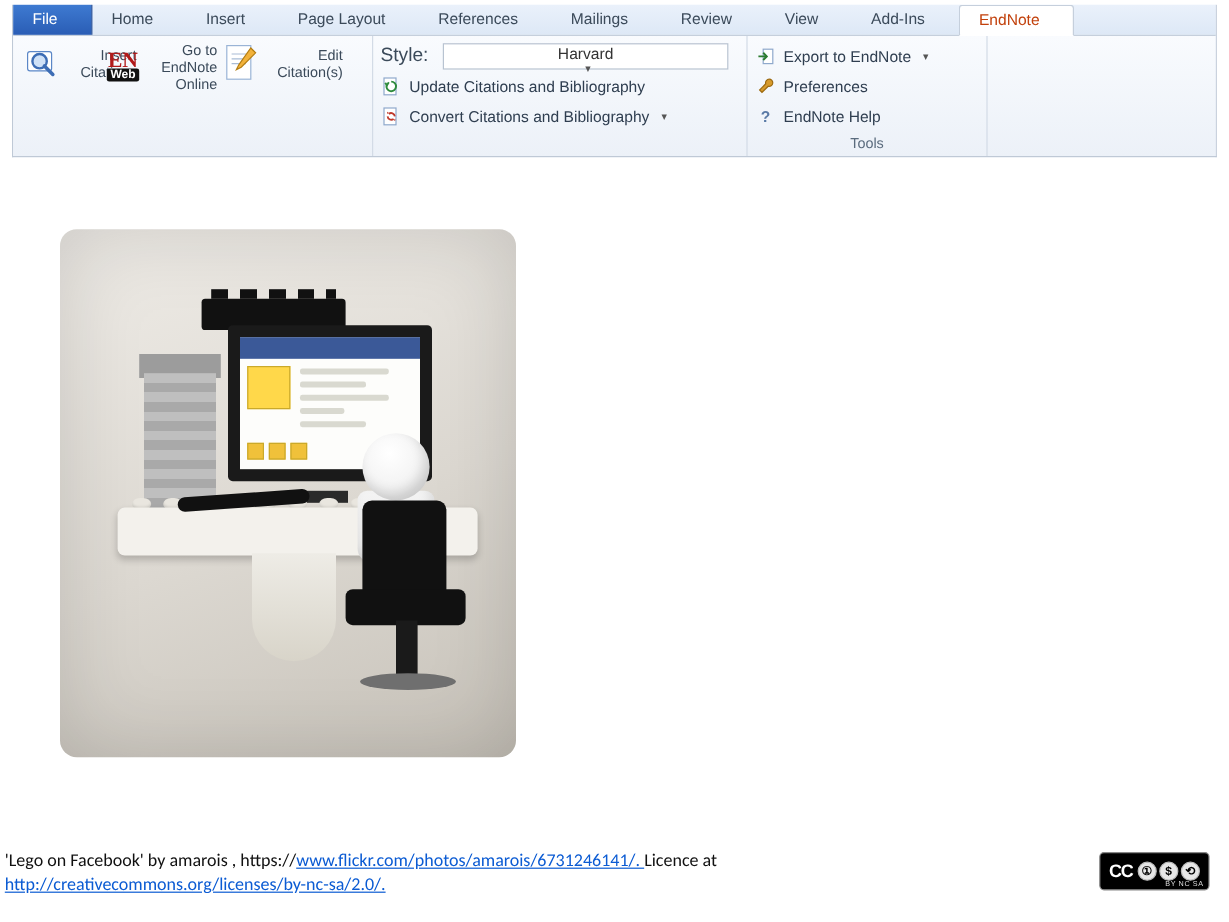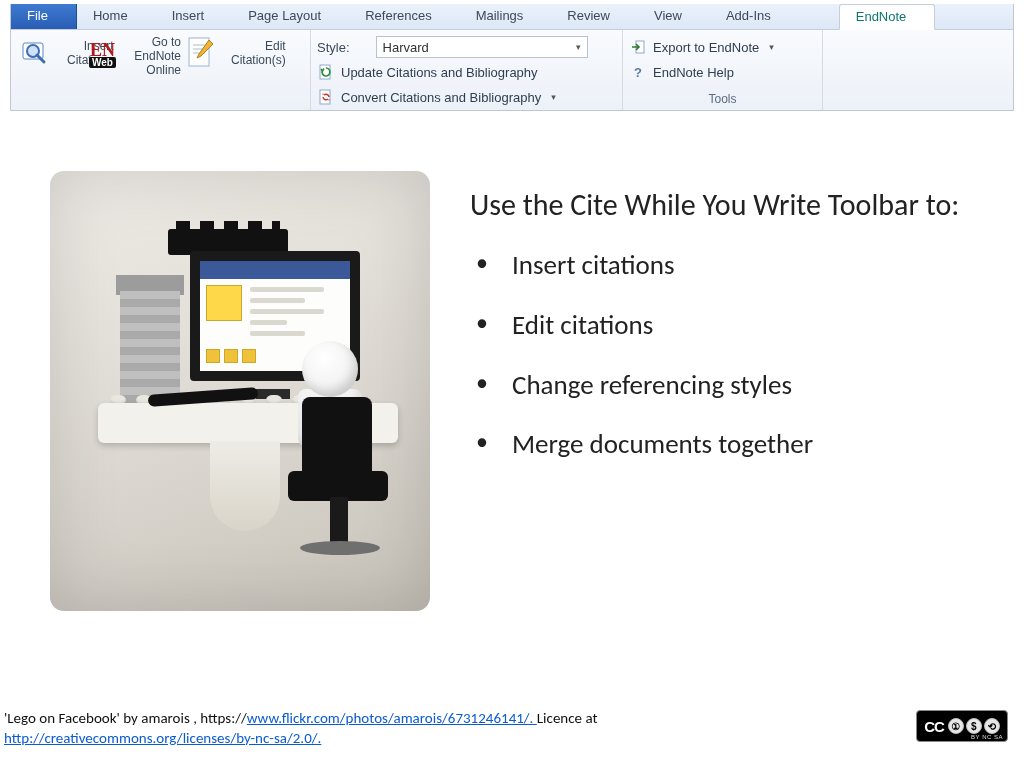--- a/index.html
+++ b/index.html
@@ -3,37 +3,37 @@
 <meta charset="utf-8">
 <style>
   * { box-sizing: border-box; margin: 0; padding: 0; }
   body { width: 1024px; height: 768px; background: #fff; font-family: "Segoe UI", Tahoma, sans-serif; font-size: 14px; color: #333; position: relative; overflow: hidden; }
 
   
   .ribbon-wrap { margin: 4px 10px 0 10px; border: 1px solid #bfc9d6; border-top: none; background: #f6f9fd; }
   .tabs { display: flex; align-items: stretch; height: 26px; background: linear-gradient(#eaf1fb,#dde8f6); border-bottom: 1px solid #c5cfdc; font-size: 13px; color: #3b4a5a; }
   .tab { padding: 4px 28px 0 16px; cursor: default; }
   .tab.file { background: linear-gradient(#3e7ad1,#2a5db5); color: #fff; font-weight: 400; border-right: 1px solid #1f4a96; }
-  .tab.active { background: #fff; border: 1px solid #c5cfdc; border-bottom: 1px solid #fff; margin-bottom: -1px; border-radius: 3px 3px 0 0; color: #0f766e; font-weight: 500; margin-left: 40px; }
+  .tab.active { background: #fff; border: 1px solid #c5cfdc; border-bottom: 1px solid #fff; margin-bottom: -1px; border-radius: 3px 3px 0 0; color: #c2410c; font-weight: 500; }
 
   .ribbon-body { display: flex; background: linear-gradient(#f9fbfe,#ecf1f8); }
   .group { border-right: 1px solid #d3dbe6; display: flex; flex-direction: column; }
   .group-content { flex: 1; display: flex; padding: 4px 6px 2px 6px; align-items: flex-start; }
   .group-label { text-align: center; font-size: 12px; color: #5a6b7d; padding: 2px 0 4px 0; position: relative; }
   .group-label .launcher { position: absolute; right: 6px; top: 2px; font-size: 10px; color: #6a7a8a; border: 1px solid #c9d2df; width: 14px; height: 14px; line-height: 12px; background: #f2f6fb; }
 
   .big-btn { display: flex; flex-direction: row; align-items: center; width: 70px; text-align: right; font-size: 12px; color: #3b4a5a; padding: 2px 2px 0 2px; line-height: 1.15; gap: 16px; }
   .big-btn .bicon { width: 34px; height: 34px; margin-bottom: 2px; display: flex; align-items: center; justify-content: center; }
   .big-btn.wide { width: 96px; }
 
   .mini-rows { display: flex; flex-direction: column; gap: 3px; padding-top: 2px; }
   .mini-row { display: flex; align-items: center; gap: 6px; font-size: 13px; color: #2f3e50; height: 22px; }
   .mini-row .micon { width: 18px; height: 18px; display: flex; align-items: center; justify-content: center; }
-  .style-combo { display: flex; align-items: center; border: 1px solid #b8c3d1; background: #fff; height: 22px; width: 212px; padding: 0 6px; font-size: 13px; color: #333; justify-content: space-between; }
-  .style-label { font-size: 13px; color: #3b4a5a; margin-right: 20px; }
+  .style-combo { display: flex; align-items: center; border: 1px solid #b8c3d1; background: #fff; height: 22px; width: 238px; padding: 0 6px; font-size: 13px; color: #333; justify-content: space-between; flex-direction: column; }
+  .style-label { font-size: 16px; color: #3b4a5a; margin-right: 6px; }
   .chev { font-size: 9px; color: #555; margin-left: 4px; }
 
   
   .content { display: flex; padding: 60px 40px 0 50px; gap: 40px; }
   .photo { width: 380px; height: 440px; border-radius: 14px; background: linear-gradient(160deg,#efece7 0%, #dcd8d1 55%, #c6c1b8 100%); position: relative; overflow: hidden; box-shadow: inset 0 0 70px rgba(0,0,0,0.15); }
   
   .monitor { position: absolute; left: 140px; top: 80px; width: 170px; height: 130px; background: #111; border: 10px solid #1a1a1a; border-radius: 4px; }
   .screen { position: absolute; inset: 0; background: #fdfdfb; }
   .fb-bar { height: 18px; background: #3b5998; }
   .fb-side { position: absolute; left: 6px; top: 24px; width: 36px; height: 36px; background: #ffd84a; border: 1px solid #caa92a; }
@@ -169,20 +169,28 @@
             <span class="micon">
               <svg width="16" height="16" viewBox="0 0 16 16">
                   <rect x="6" y="2" width="8" height="12" fill="#fff" stroke="#8fa9cc"></rect>
                   <path d="M2 8h6M6 5l3 3-3 3" fill="none" stroke="#2e7d32" stroke-width="1.6"></path>
                 </svg>
             </span>
             <span>Export to EndNote</span>
             <span class="chev">▾</span>
           </div>
           <div class="mini-row">
+            <span class="micon">
+              <svg width="16" height="16" viewBox="0 0 16 16">
+                  <path d="M11 2a3 3 0 0 0-2.9 3.8L3 11l2 2 5.2-5.1A3 3 0 1 0 11 2z" fill="#d79a2b" stroke="#9c6a10"></path>
+                </svg>
+            </span>
+            <span>Preferences</span>
+          </div>
+          <div class="mini-row">
             <span class="micon" style="font:700 13px Arial;color:#5a7aa6;">?</span>
             <span>EndNote Help</span>
           </div>
         </div>
       </div>
       <div class="group-label">Tools</div>
     </div>
 
     <div class="group" style="flex:1;border-right:none;"></div>
   </div>
@@ -226,29 +234,20 @@
       <div class="deskleg"></div>
     <div class="blaster"></div>
     <div class="trooper-body"></div>
       <div class="trooper-head"></div>
     <div class="chair-back"></div>
       <div class="chair-seat"></div>
       <div class="chair-post"></div>
       <div class="chair-base"></div>
   </div>
 
-  <div class="text-col">
-    <div class="heading">Use the Cite While You Write Toolbar to:</div>
-    <ul class="feat">
-      <li>Insert citations</li>
-      <li>Edit citations</li>
-      <li>Change referencing styles</li>
-      <li>Merge documents together</li>
-    </ul>
-  </div>
 </div>
 
 <div class="attrib">
   <span>'Lego on Facebook' by amarois , https://</span><a href="#">www.flickr.com/photos/amarois/6731246141/. </a><span>Licence at </span><br>
   <a href="#">http://creativecommons.org/licenses/by-nc-sa/2.0/.</a>
 </div>
 
 <div class="cc-badge">
   <span class="cc-left">CC</span>
   <span class="cc-circ">①</span>

